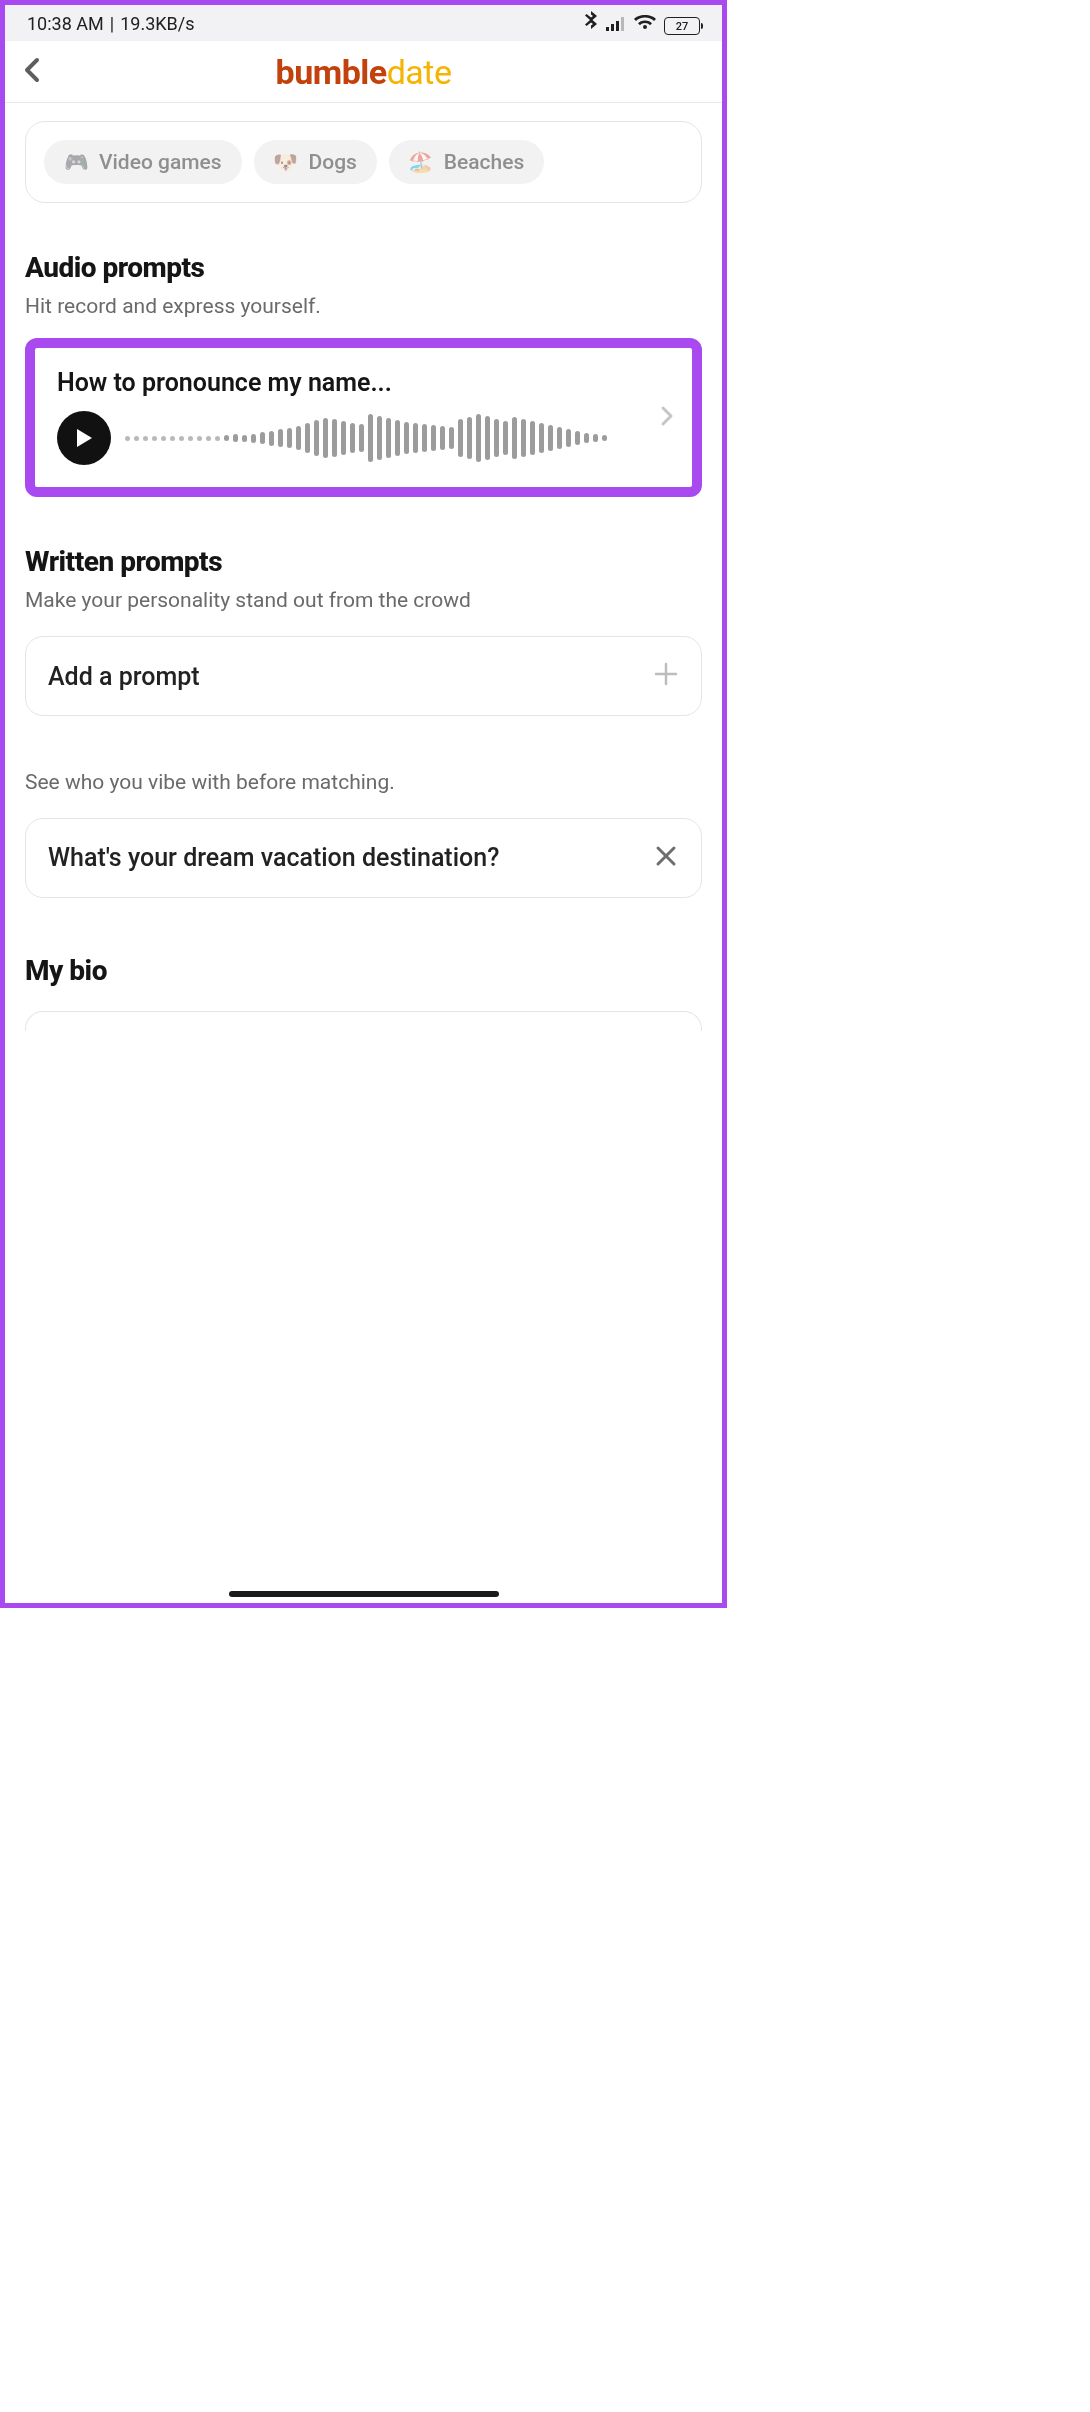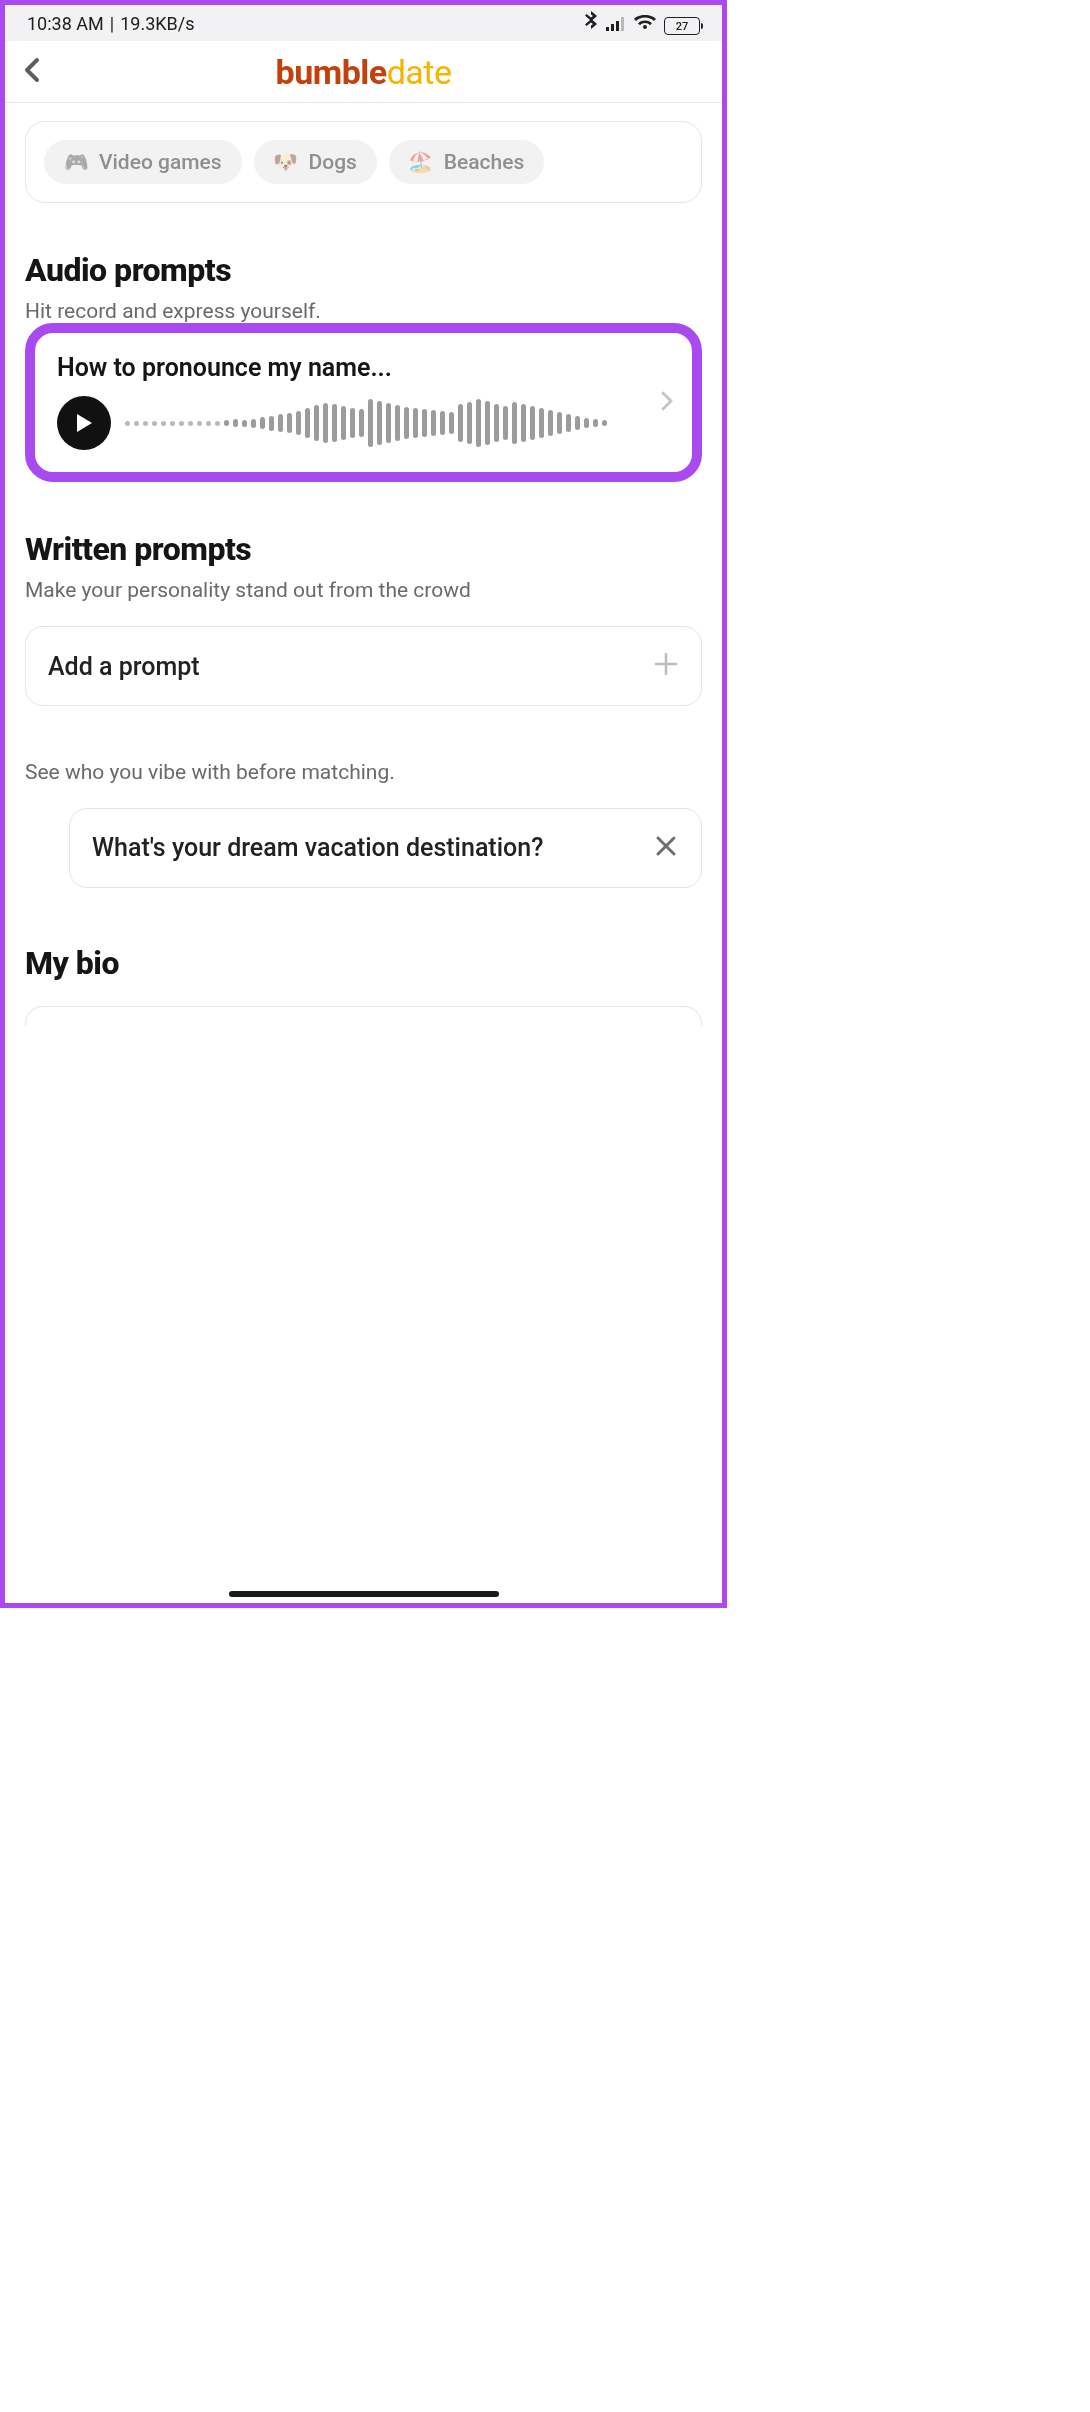--- a/index.html
+++ b/index.html
@@ -68,27 +68,28 @@
     padding: 10px 20px;
     display: flex;
     align-items: center;
     gap: 10px;
     color: #8f8f8f;
     font-size: 21px;
     font-weight: 500;
   }
   .chip .ic { opacity: 0.5; font-size:20px; }
 
-  h2.section-title { font-size: 32px; font-weight: 800; color:#151515; letter-spacing:-0.5px; }
+  h2.section-title { font-size: 28px; font-weight: 800; color:#151515; letter-spacing:-0.5px; }
   p.section-sub { font-size: 21px; color:#6a6a6a; margin-top:10px; }
 
   .audio-section { margin-top: 48px; }
   .audio-card {
+    margin-top: 20px;
     border: 10px solid #a94af0;
-    border-radius: 28px;
+    border-radius: 12px;
     padding: 20px 22px 22px 22px;
     position: relative;
   }
   .audio-title { font-size: 25px; font-weight:600; color:#151515; }
   .audio-row { display:flex; align-items:center; gap:14px; margin-top:14px; }
   .play-btn {
     width:54px; height:54px; border-radius:50%; background:#111;
     display:flex; align-items:center; justify-content:center;
     flex-shrink:0;
   }
@@ -113,21 +114,20 @@
   .plus-ic { color:#bdbdbd; }
 
   .opening-section { margin-top: 54px; }
   .opening-card {
     margin-top: 24px;
     border:1.5px solid #e5e5e5;
     border-radius: 18px;
     padding: 22px 22px;
     display:flex; align-items:center; justify-content:flex-end;
     gap:20px;
-    margin-left:44px;
   }
   .opening-card .txt { font-size:25px; color:#222; font-weight:500; line-height:1.35; flex:1;}
   .close-ic { color:#6e6e6e; flex-shrink:0; }
 
   .bio-section { margin-top: 56px; }
   .bio-card-top {
     margin-top:24px;
     height:20px;
     border:1.5px solid #e5e5e5;
     border-bottom:none;

